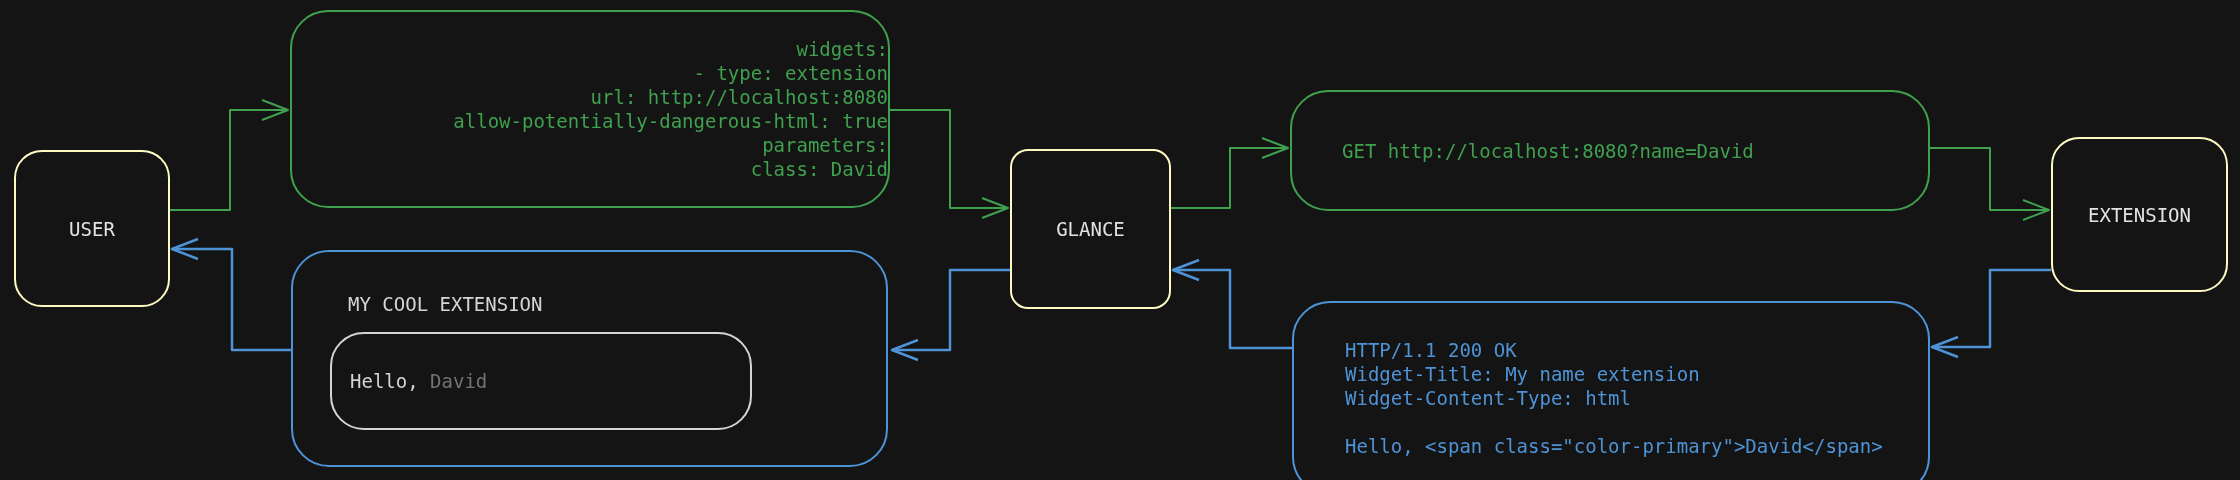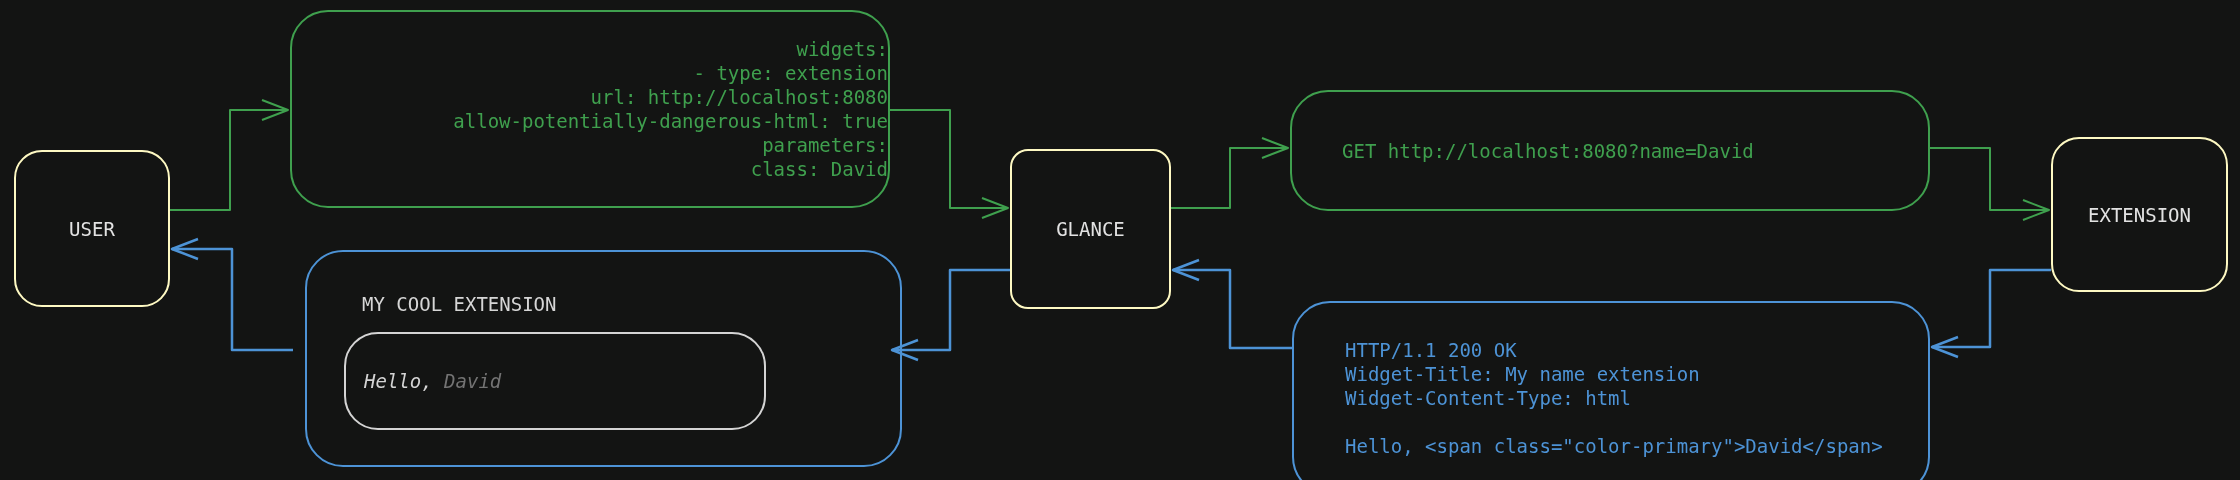--- a/index.html
+++ b/index.html
@@ -62,21 +62,21 @@
   }
   .inner-box {
     border: 2px solid #d4d4d4;
     border-radius: 34px;
     display: flex;
     align-items: center;
     padding-left: 18px;
     color: #d4d4d4;
     font-size: 19px;
   }
-  .inner-box span { white-space: pre; font-style: italic; }
+  .inner-box span { white-space: pre; }
   .orange-text { color: #737373; }
 </style>
 </head>
 <body>
 
 <div class="canvas">
 
   <svg id="connector-layer">
       <g>
         <path d="M170,210 L230,210 L230,110 L288,110" fill="none" stroke="#3fa04e" stroke-width="2" stroke-linejoin="round"></path>
@@ -140,21 +140,21 @@
   <div class="abs msg-box blue-box pad-http" style="left: 1292px; top: 253px; width: 638px; height: 194px;">
     <div class="code-block blue-text">
       <div class="code-line">HTTP/1.1 200 OK</div>
       <div class="code-line">Widget-Title: My name extension</div>
       <div class="code-line">Widget-Content-Type: html</div>
       <div class="code-line"></div>
       <div class="code-line">Hello, &lt;span class="color-primary"&gt;David&lt;/span&gt;</div>
     </div>
   </div>
 
-  <div class="abs msg-box blue-box" style="left: 305px; top: 250px; width: 597px; height: 217px;">
+  <div class="abs msg-box blue-box" style="left: 291px; top: 250px; width: 597px; height: 217px;">
     <div class="widget-title">MY COOL EXTENSION</div>
     <div class="abs inner-box" style="left: 37px; top: 80px; width: 422px; height: 98px;">
       <span>Hello, </span>
       <span class="orange-text">David</span>
     </div>
   </div>
 
 </div>
 
 </body></html>

